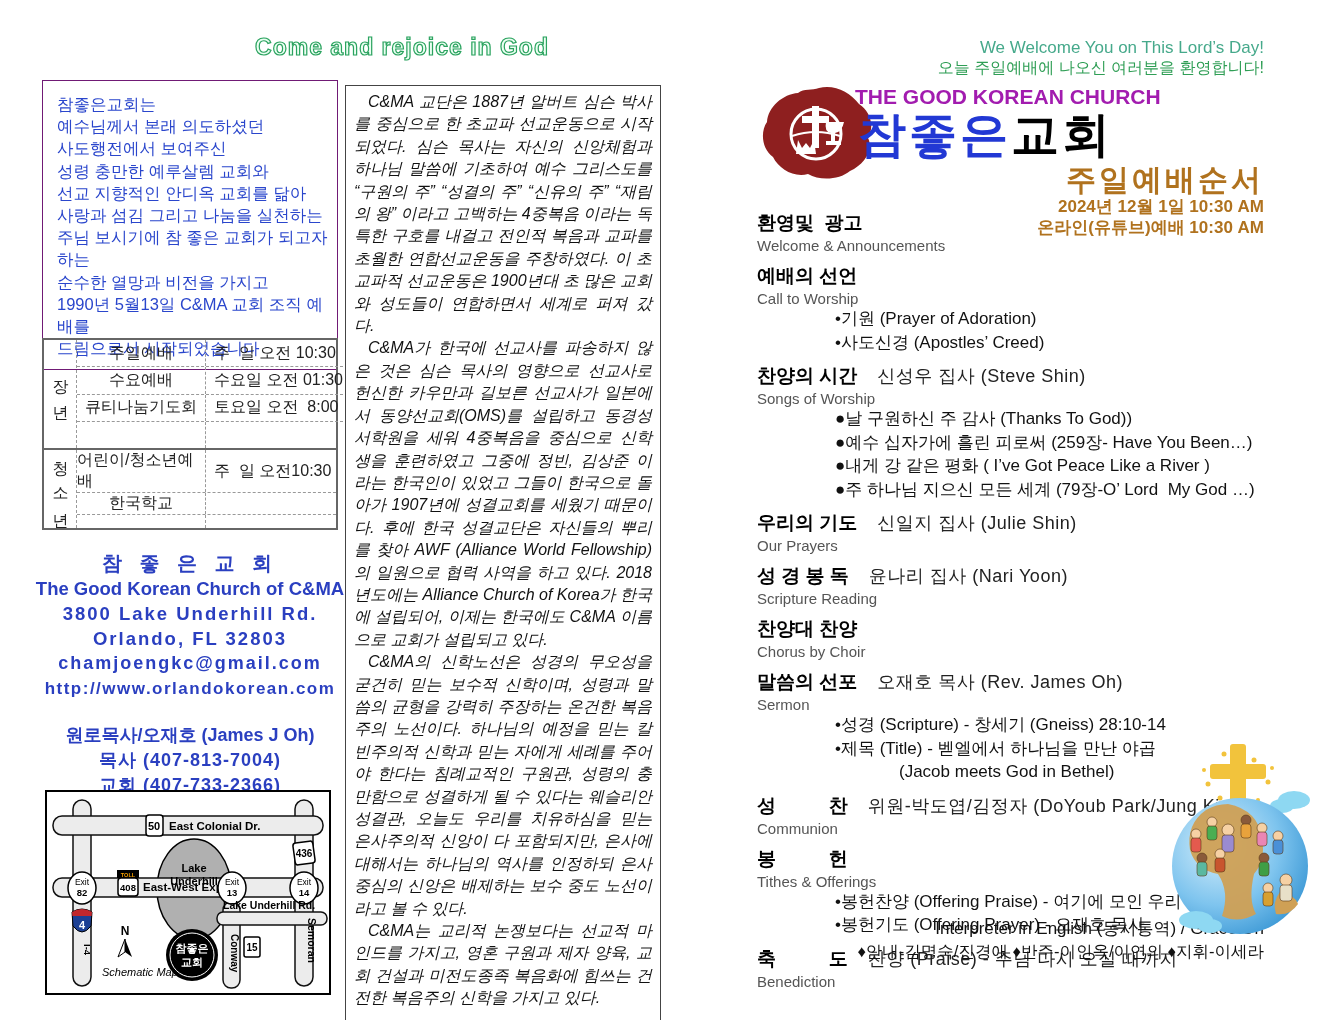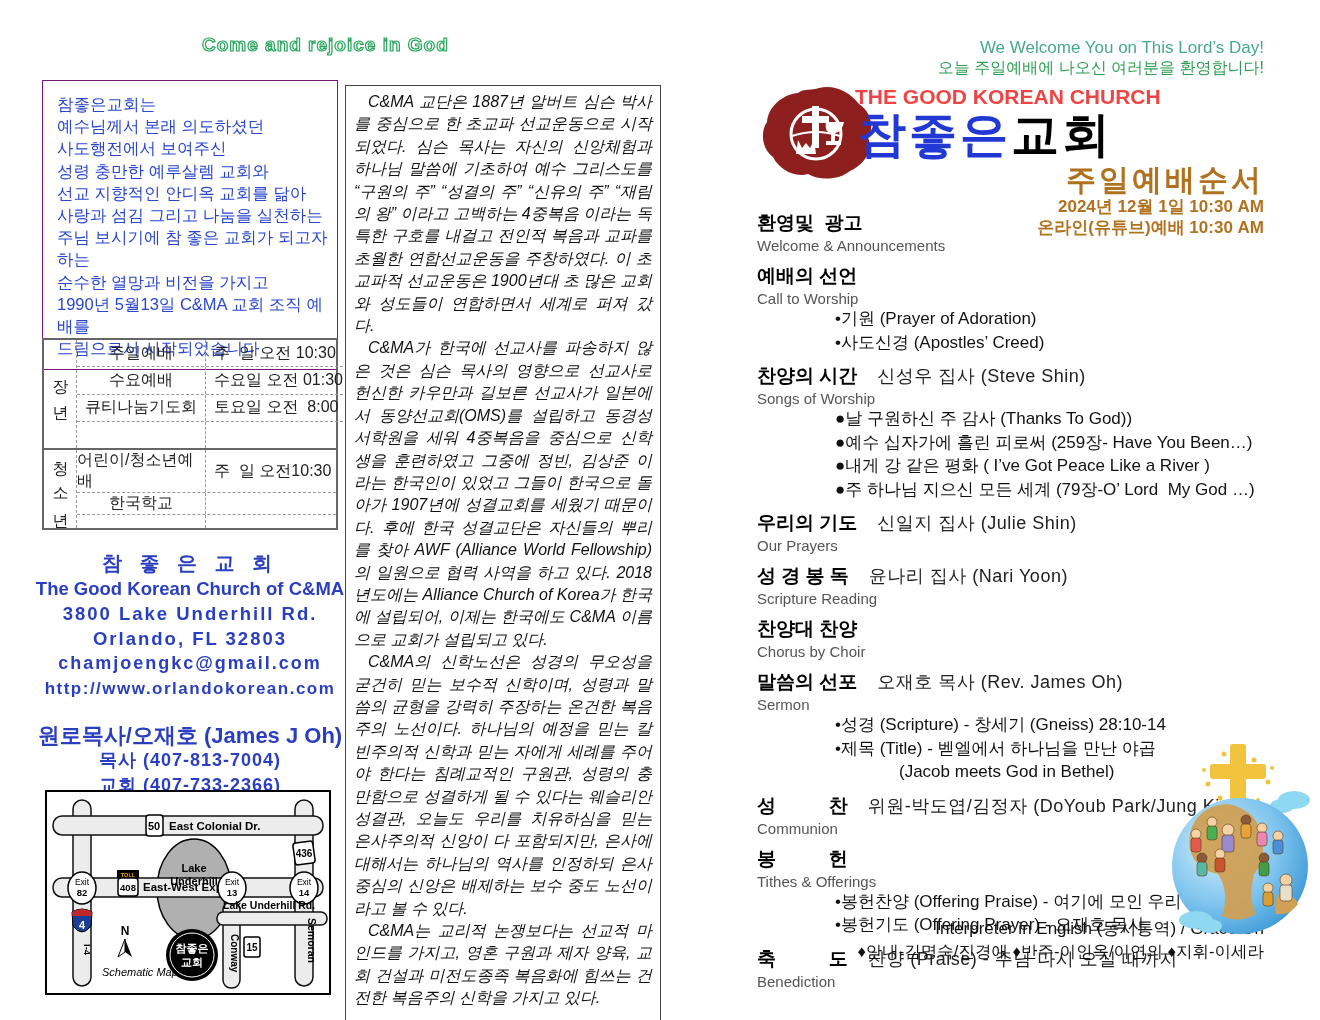--- a/index.html
+++ b/index.html
@@ -2,22 +2,22 @@
 <html><head>
 <meta charset="utf-8">
 <style>
   html,body{margin:0;padding:0;background:#ffffff;}
   body{
     width:1320px;height:1020px;position:relative;overflow:hidden;
     font-family:"Liberation Sans","DejaVu Sans",sans-serif;color:#111;
   }
   
   .motto{
-    position:absolute;left:202px;top:34px;width:400px;
-    font-size:19px;font-weight:bold;letter-spacing:1px;color:#eafff2;
+    position:absolute;left:202px;top:34px;width:400px;text-align:center;
+    font-size:23px;font-weight:bold;letter-spacing:1px;color:#eafff2;
     -webkit-text-stroke:1.2px #2ba35f;
   }
   .vision-box{
     position:absolute;left:42px;top:80px;width:296px;height:290px;
     border:1px solid #701a75;box-sizing:border-box;padding:12px 6px 0 14px;
   }
   .vision-box .vline{font-size:16.5px;line-height:22.2px;color:#2a46cc;}
 
   .sched{
     position:absolute;left:42px;top:338px;width:296px;height:192px;
@@ -39,41 +39,41 @@
     justify-content:center;font-size:16px;color:#222;
   }
   .rtime{flex:1;display:flex;align-items:center;padding-left:8px;font-size:16px;color:#222;white-space:pre;}
 
   .church-info{position:absolute;left:26px;top:550px;width:328px;text-align:center;color:#2a3fc0;font-weight:bold;}
   .ci0{font-size:20px;letter-spacing:6px;line-height:26px;}
   .ci1{font-size:18.5px;line-height:25px;}
   .ci2,.ci3{font-size:18.5px;letter-spacing:2px;line-height:25px;}
   .ci4{font-size:18px;letter-spacing:2px;line-height:25px;}
   .ci5{font-size:17px;letter-spacing:1.5px;line-height:25px;}
-  .ci6{font-size:22px;line-height:25px;margin-top:22px;}
+  .ci6{font-size:18px;line-height:25px;margin-top:22px;}
   .ci7,.ci8{font-size:18px;letter-spacing:1px;line-height:25px;}
 
   .map-box{position:absolute;left:45px;top:790px;width:286px;height:205px;border:2px solid #000;box-sizing:border-box;background:#fff;}
 
   
   .article{
     position:absolute;left:345px;top:85px;width:316px;height:1018px;
     border:1.5px solid #444;box-sizing:border-box;padding:5px 8px;overflow:hidden;font-style:italic;
   }
   .article p{
     margin:0;font-size:16px;line-height:22.4px;text-align:justify;text-indent:14px;color:#111;
   }
 
   
   .welcome{position:absolute;right:56px;top:38px;text-align:right;}
   .welcome .wen{font-size:17px;color:#46a98b;line-height:20px;}
   .welcome .wko{font-size:16px;color:#2f9e55;line-height:20px;}
 
   .logo-blob{position:absolute;left:756px;top:84px;width:126px;height:98px;}
-  .cname-en{position:absolute;left:855px;top:85px;font-size:21px;font-weight:bold;color:#ef4444;letter-spacing:0px;}
+  .cname-en{position:absolute;left:855px;top:85px;font-size:21px;font-weight:bold;color:#a21caf;letter-spacing:0px;}
   .cname-ko{position:absolute;left:858px;top:103px;font-size:48px;font-weight:bold;letter-spacing:3px;}
   .cname-ko .blue{color:#2238d4;}
   .cname-ko .black{color:#000;}
   .btitle{position:absolute;right:56px;top:160px;font-size:30px;font-weight:bold;color:#b0721e;letter-spacing:3px;}
   .bdate{position:absolute;right:56px;top:196px;text-align:right;color:#b0721e;font-size:17px;line-height:21px;font-weight:bold;}
 
   .order{position:absolute;left:757px;top:210px;width:512px;}
   .osec{margin-bottom:9px;}
   .ohead{display:flex;align-items:baseline;}
   .oko{font-size:19px;font-weight:bold;color:#000;white-space:pre;}

